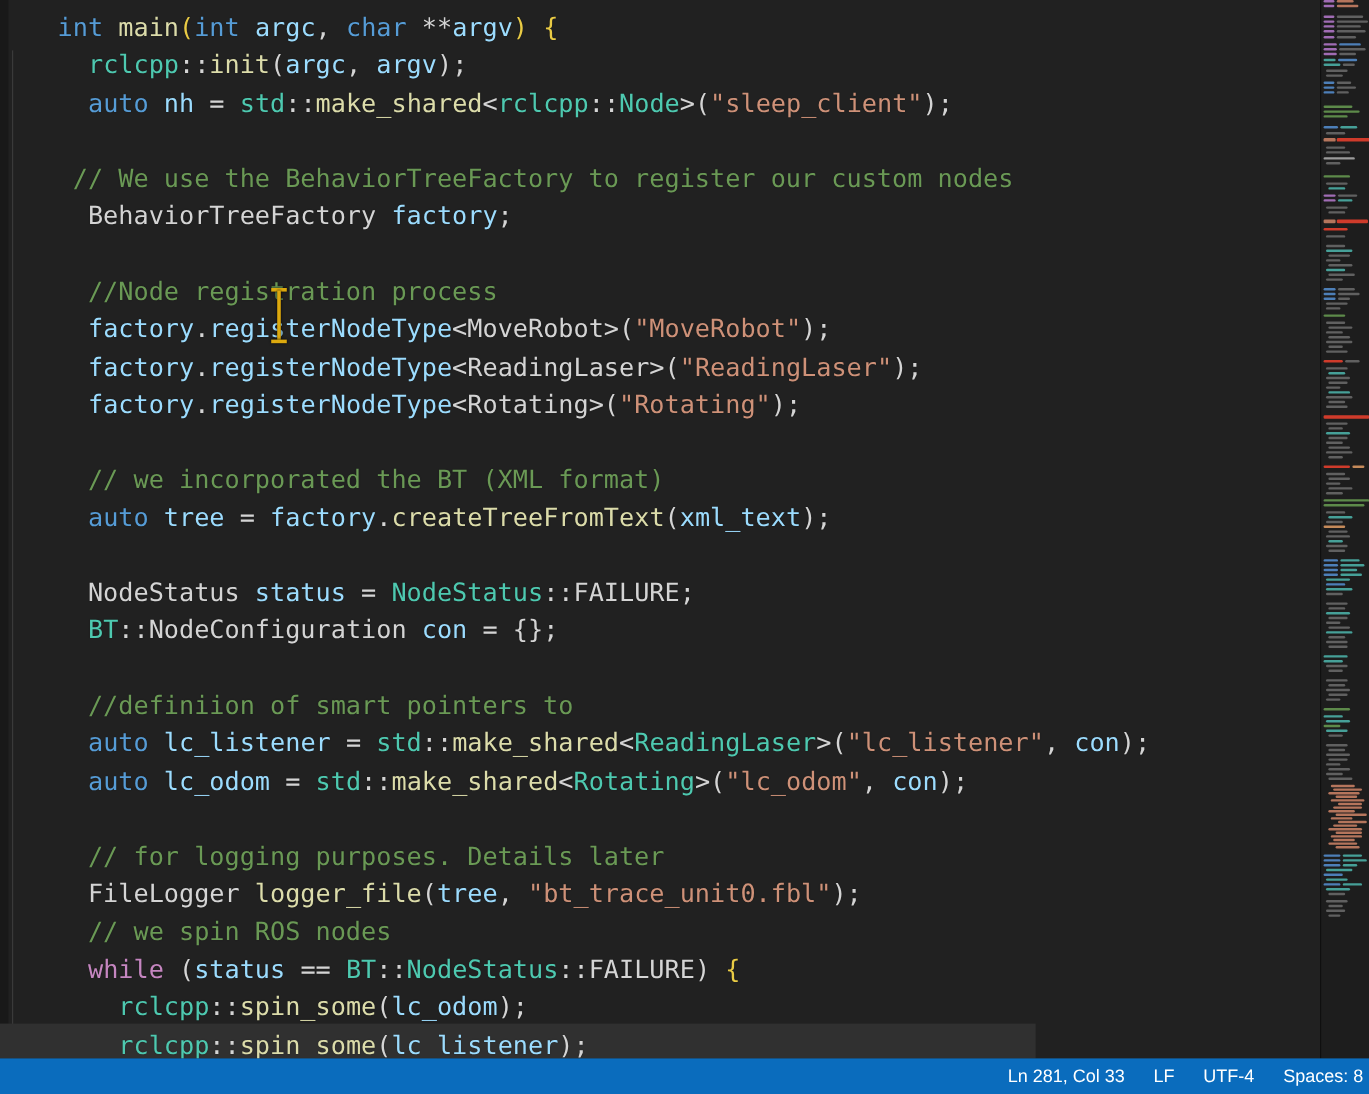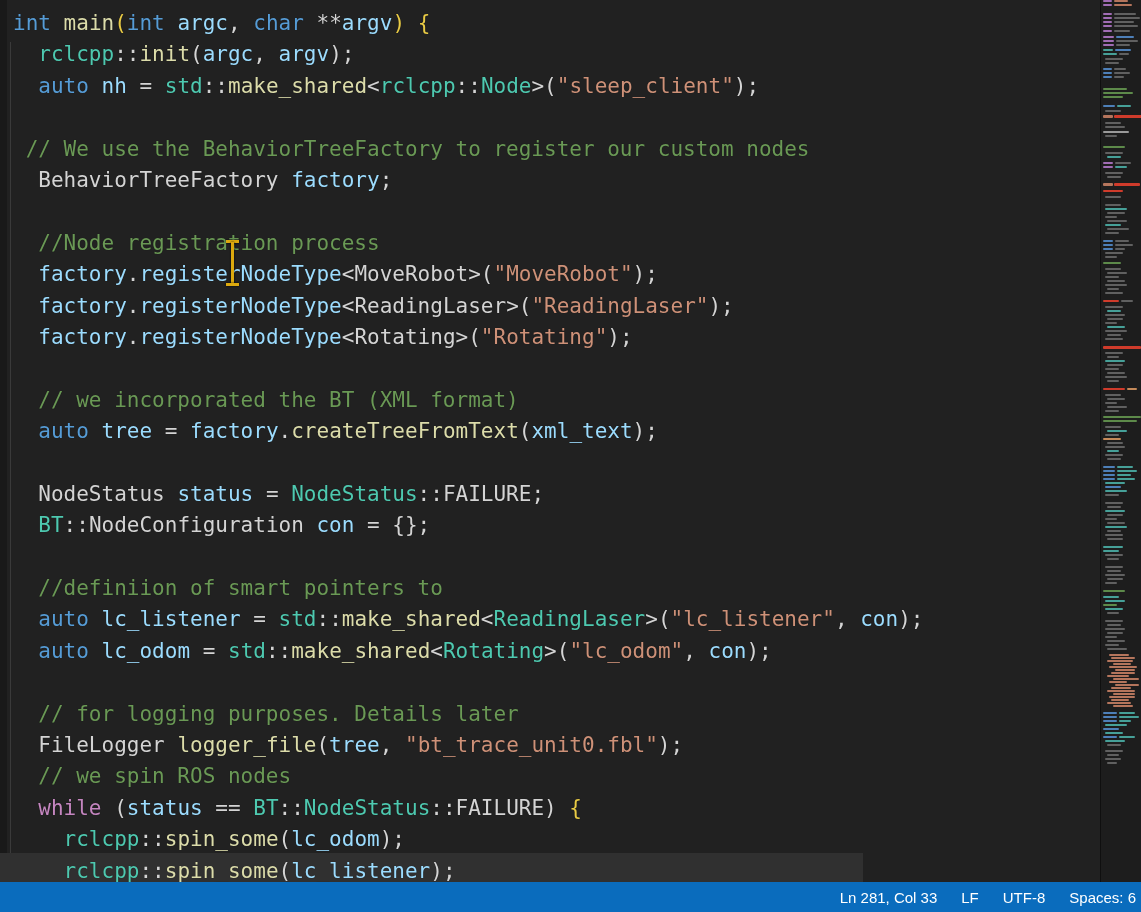--- a/index.html
+++ b/index.html
@@ -12,21 +12,21 @@
   #editor{position:absolute;inset:0 0 30px 0;overflow:hidden;}
   #left-strip{position:absolute;left:0;top:0;width:7px;height:882px;background:#191919;}
   #indent-guide{position:absolute;left:10px;top:42px;height:840px;width:1px;background:#3a3a3a;}
   #current-line{position:absolute;left:0;top:853px;width:863px;height:30px;background:var(--cur-line,#2f2f2f);}
   #code-lines{
     position:absolute;left:13px;top:8px;
     font-size:21px;line-height:31.4px;white-space:pre;
     color:var(--c-txt,#d4d4d4);
     text-shadow:0 0 1px rgba(0,0,0,.35);
   }
-  .line{height:31.4px;}
+  .line{height:31.4px;margin-left:35px;}
   .c-kw  {color:var(--c-kw,#569cd6);}
   .c-ctrl{color:var(--c-ctrl,#c586c0);}
   .c-type{color:var(--c-type,#4ec9b0);}
   .c-fn  {color:var(--c-fn,#dcdcaa);}
   .c-var {color:var(--c-var,#9cdcfe);}
   .c-str {color:var(--c-str,#ce9178);}
   .c-com {color:var(--c-com,#6a9955);}
   .c-txt {color:var(--c-txt,#d4d4d4);}
   .c-brkt{color:var(--c-brkt,#e9cb45);}
   
@@ -262,15 +262,15 @@
     <div class="mmbar" style="top: 744px; left: 6px; width: 14px; height: 2px; background: rgb(96, 96, 96);"></div>
     <div class="mmbar" style="top: 750px; left: 4px; width: 18px; height: 2px; background: rgb(96, 96, 96);"></div>
     <div class="mmbar" style="top: 754px; left: 6px; width: 12px; height: 2px; background: rgb(96, 96, 96);"></div>
     <div class="mmbar" style="top: 758px; left: 4px; width: 16px; height: 2px; background: rgb(96, 96, 96);"></div>
     <div class="mmbar" style="top: 762px; left: 6px; width: 10px; height: 2px; background: rgb(96, 96, 96);"></div>
   </div>
 
 <div id="status-bar">
   <span class="status-item">Ln 281, Col 33</span>
   <span class="status-item">LF</span>
-  <span class="status-item">UTF-8</span>
-  <span class="status-item">Spaces: 6</span>
+  <span class="status-item">UTF-4</span>
+  <span class="status-item">Spaces: 8</span>
 </div>
 
 </body></html>

